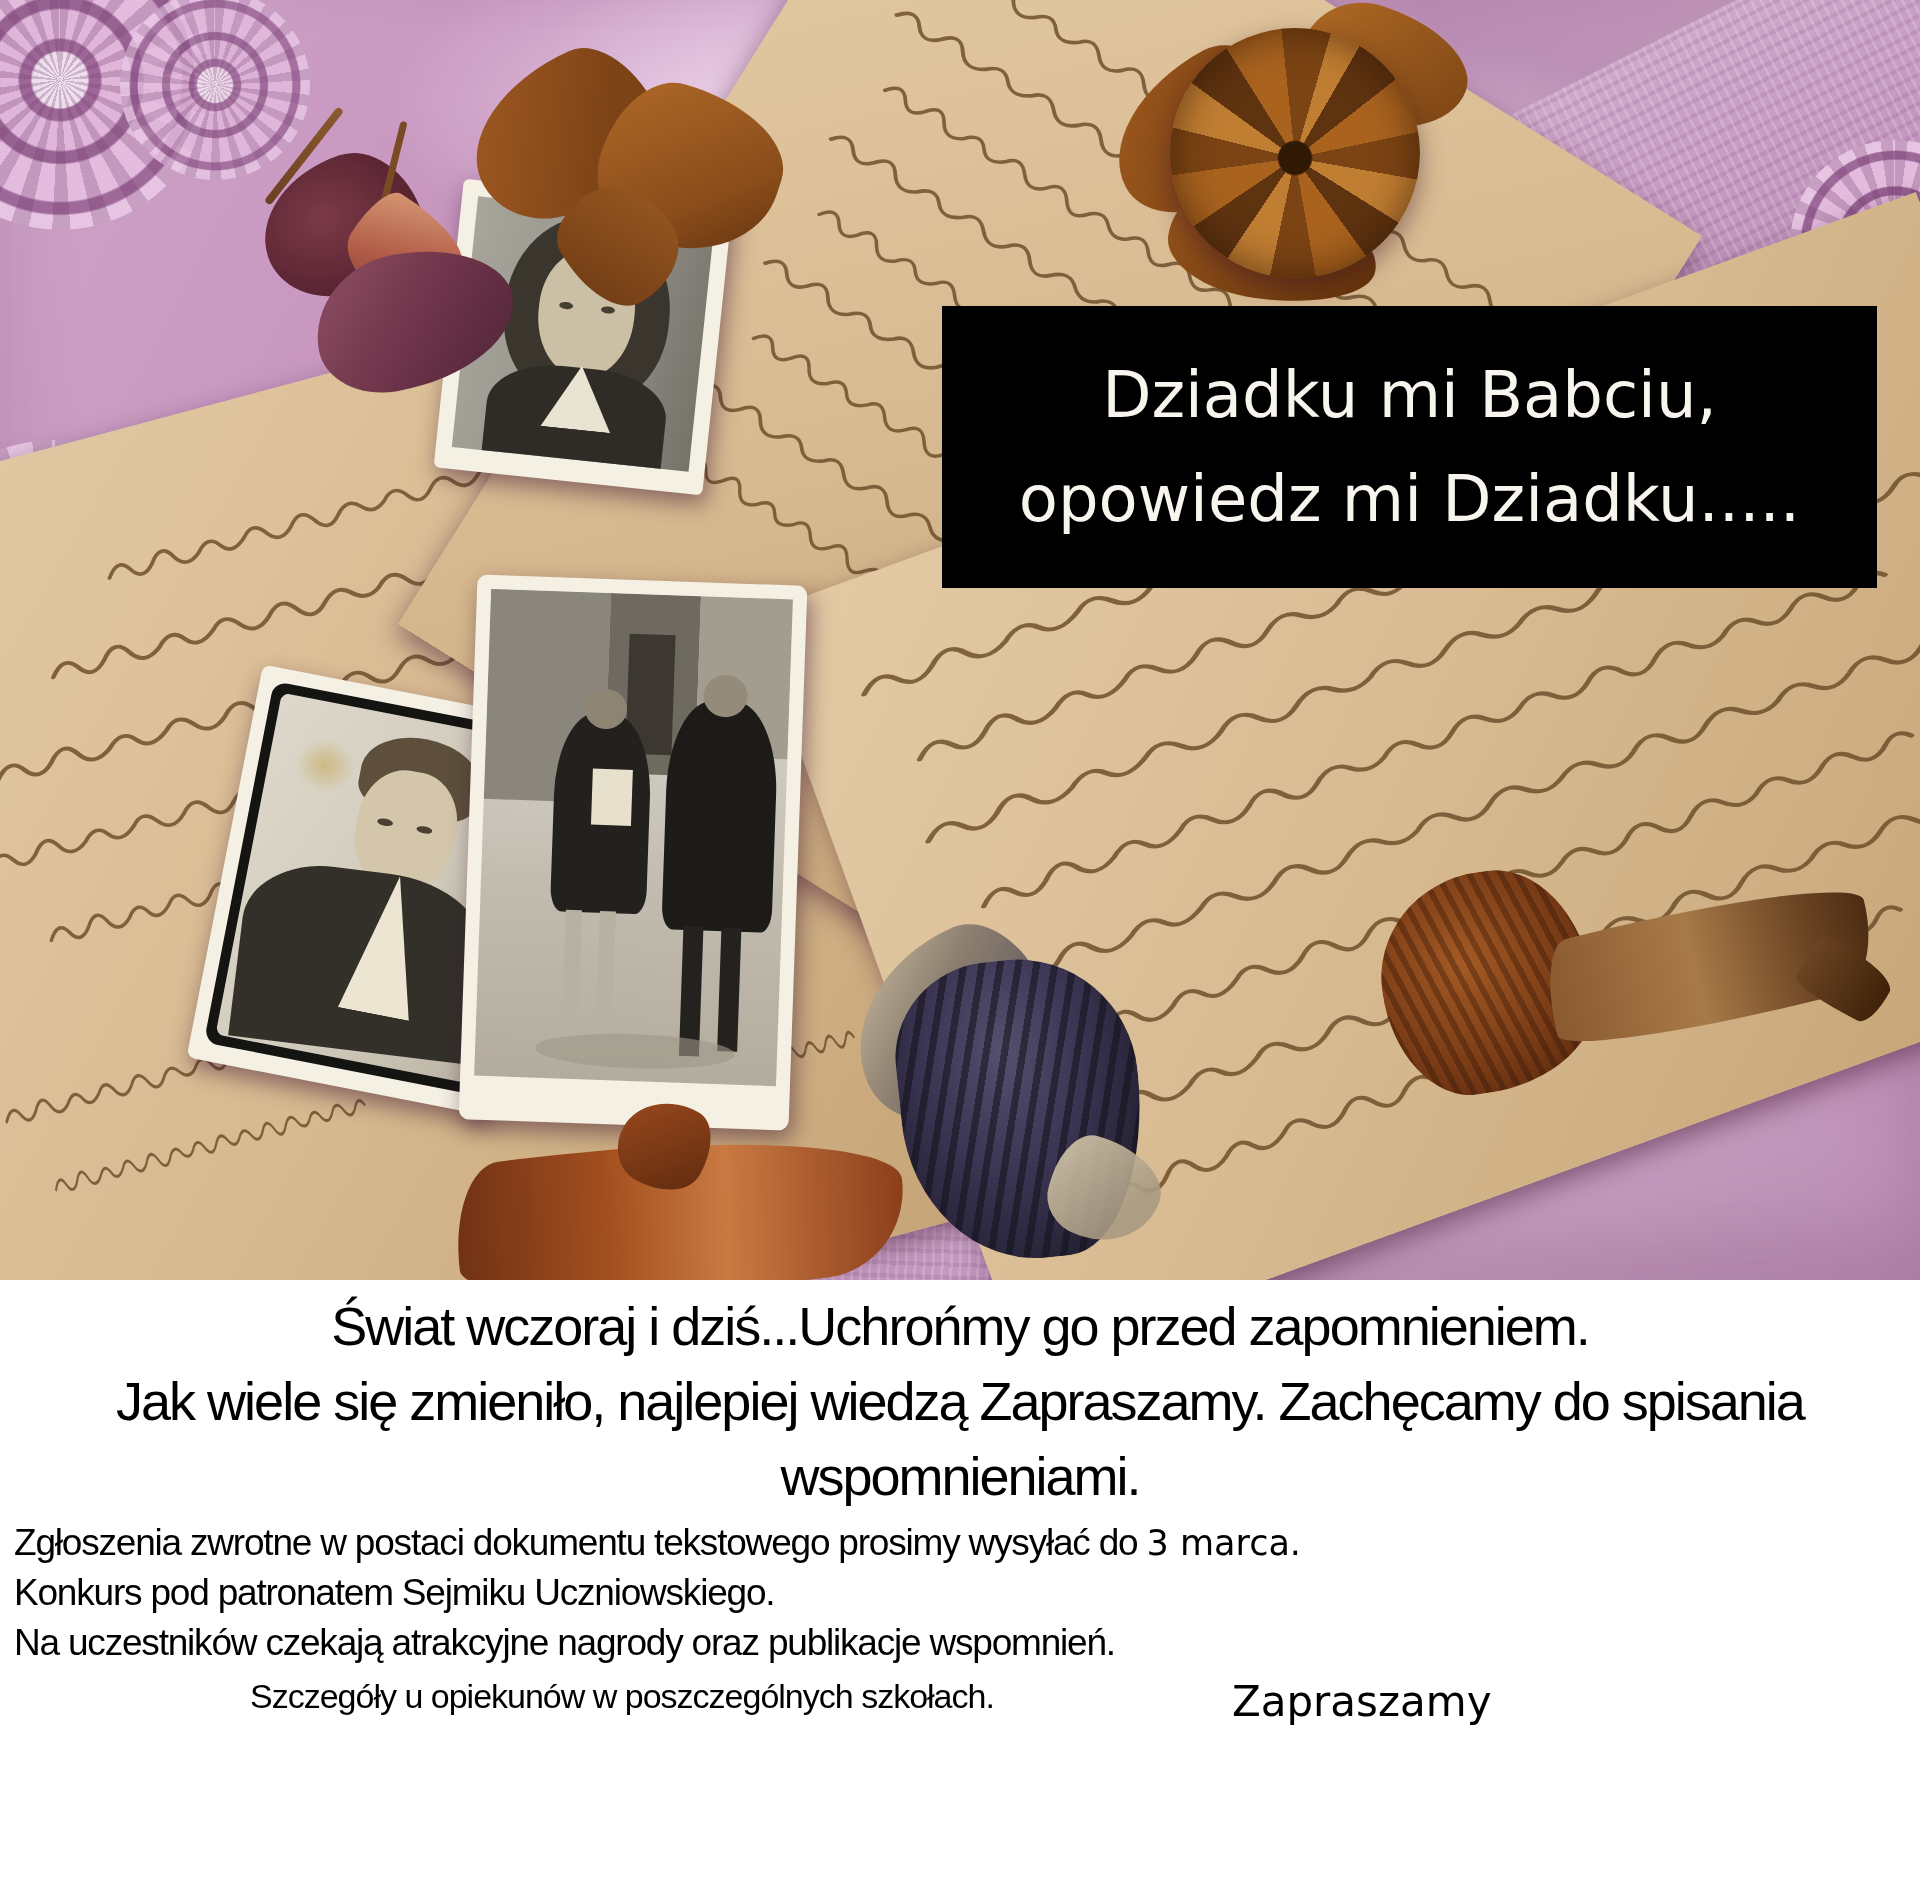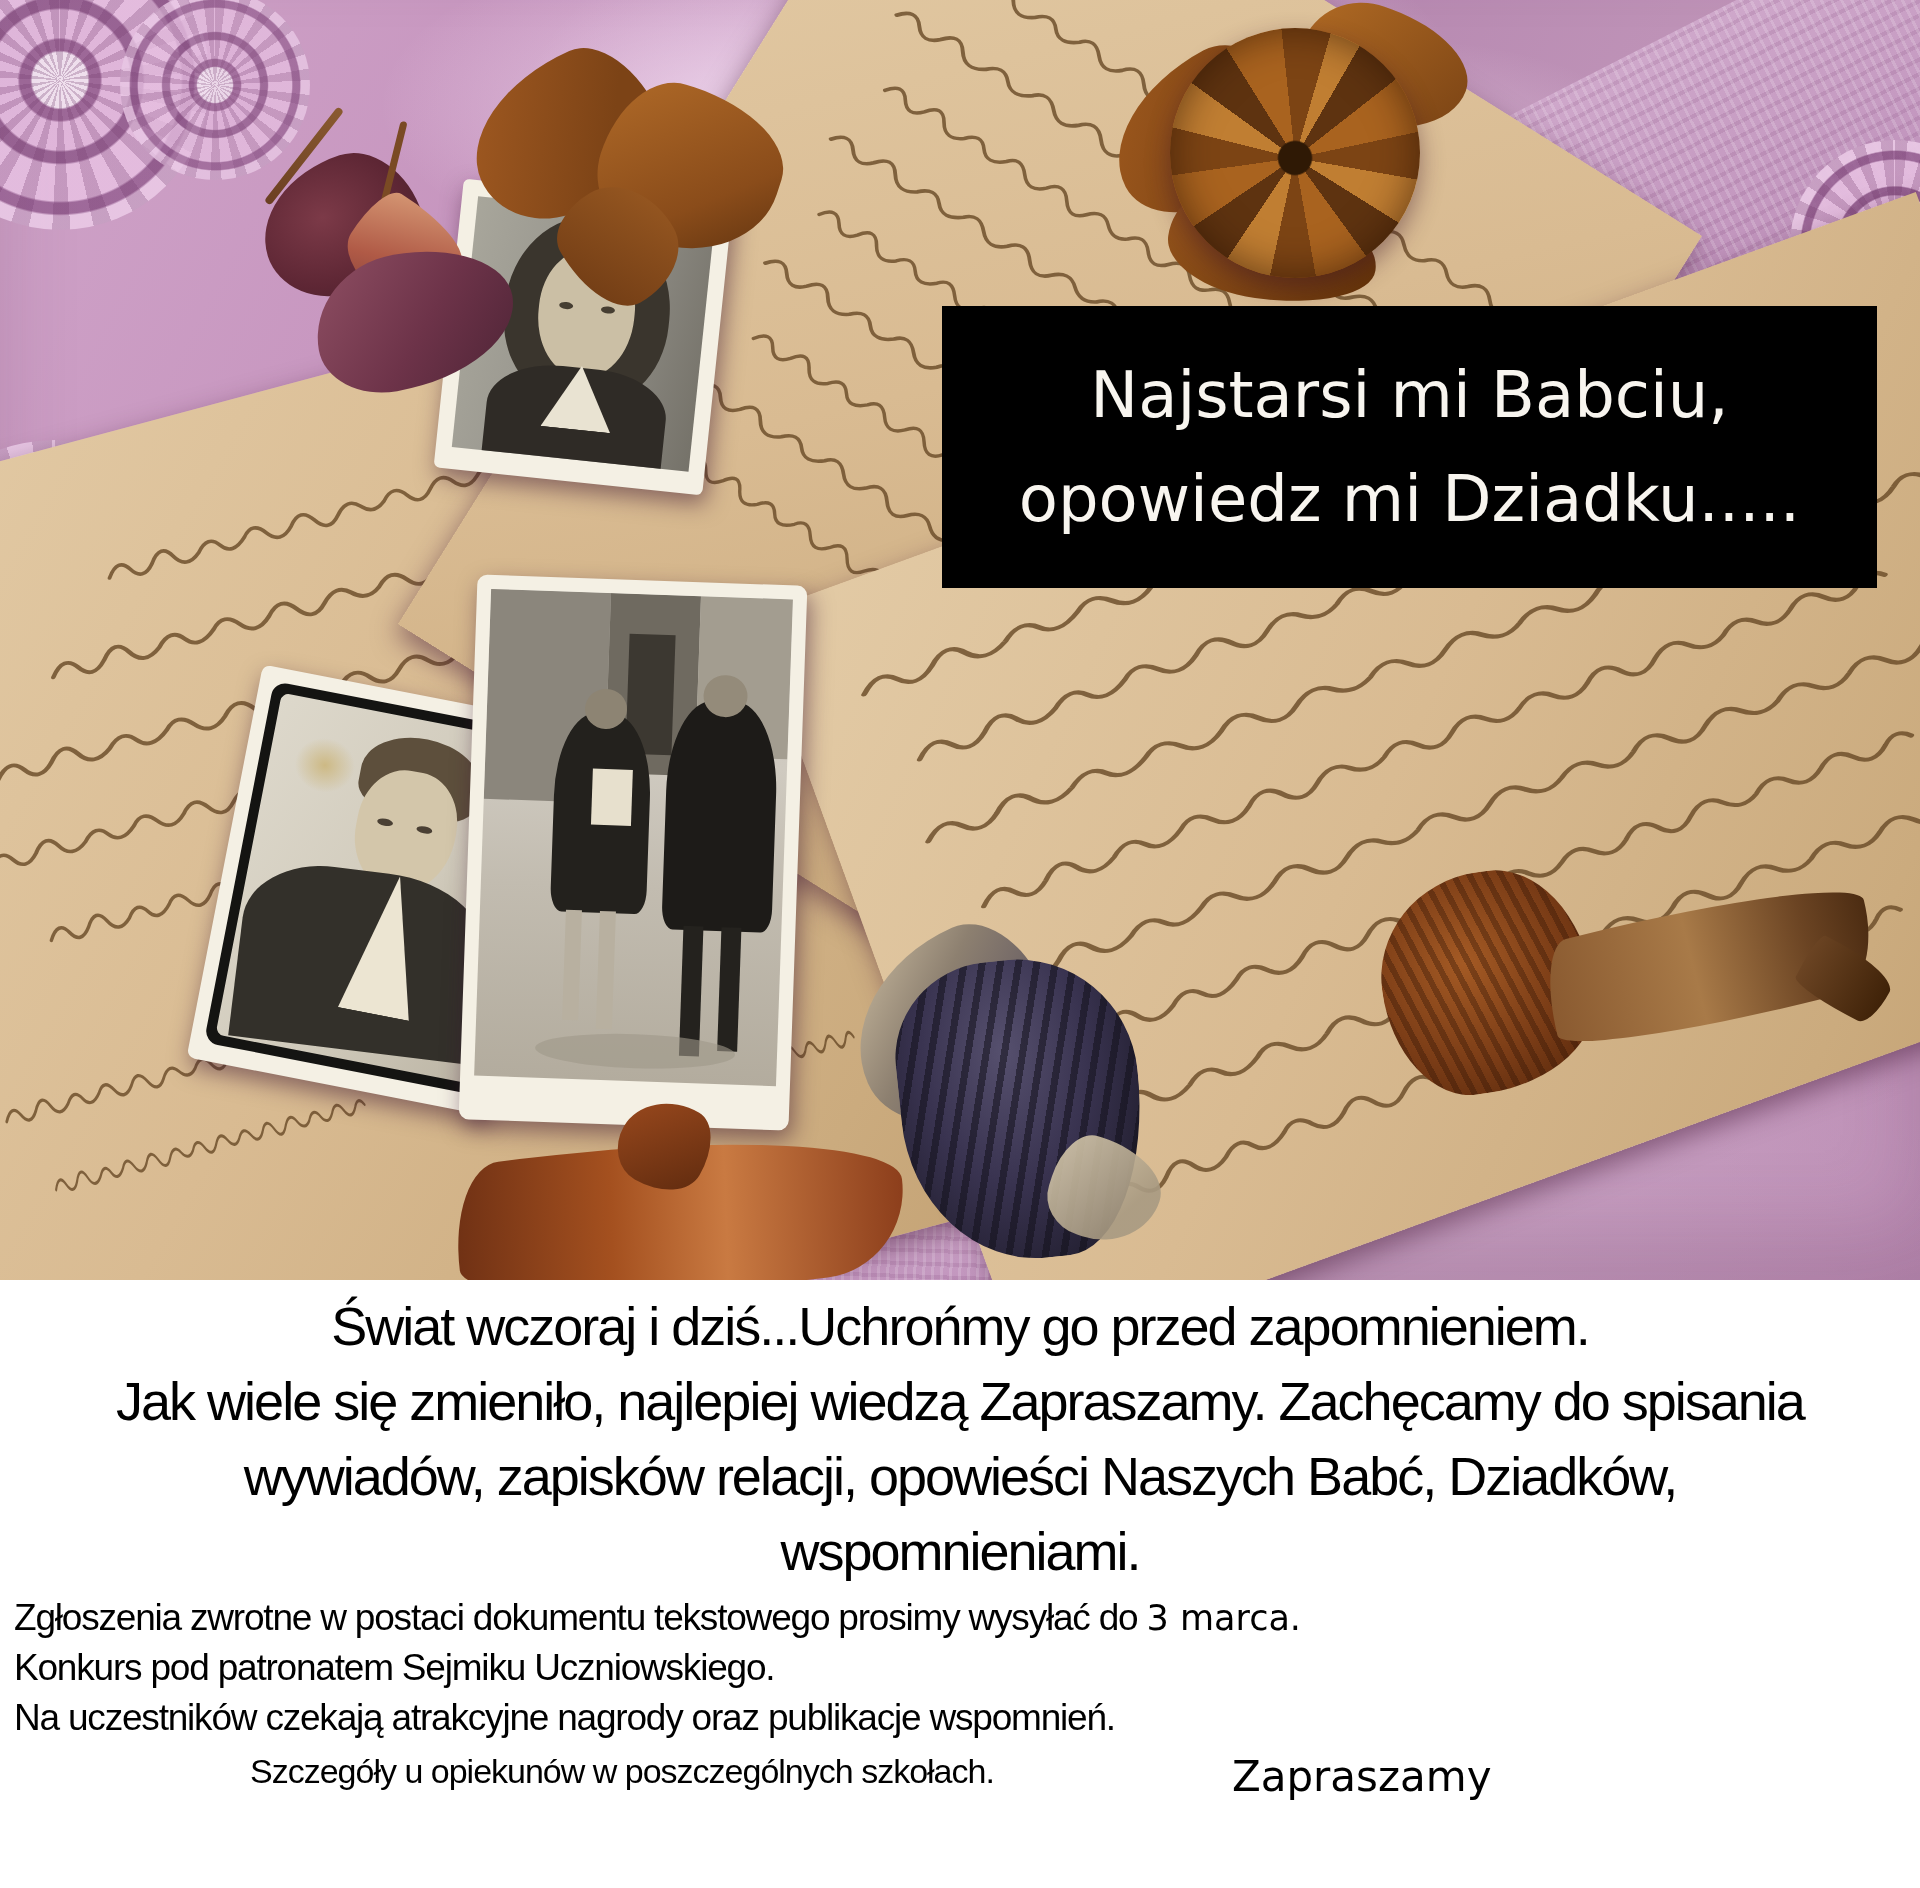--- a/index.html
+++ b/index.html
@@ -216,29 +216,28 @@
     <div class="abs" style="left:620px;top:1100px;width:90px;height:90px;transform:rotate(30deg);z-index:4;background:linear-gradient(130deg,#9c4a1e,#5e2a0e);border-radius:65% 35% 60% 40%/55% 60% 40% 45%;"></div>
 
     <div class="abs" style="left:1382px;top:872px;width:210px;height:220px;transform:rotate(-8deg);z-index:4;background:
          repeating-linear-gradient(70deg, rgba(46,18,4,.35) 0 6px, rgba(0,0,0,0) 6px 14px),
          radial-gradient(at 40% 40%, #a45a24 0%, #7a3c16 55%, #51240a 100%);
          border-radius:55% 45% 60% 40%/50% 60% 40% 55%;"></div>
     <div class="abs" style="left:1545px;top:905px;width:330px;height:120px;transform:rotate(-14deg);z-index:4;background:linear-gradient(90deg,#8a5a30 0%,#a87a48 45%,#6b4423 80%,#4c2c12 100%);border-radius:10% 90% 15% 85%/80% 30% 75% 25%;"></div>
     <div class="abs" style="left:1800px;top:950px;width:90px;height:60px;transform:rotate(28deg);z-index:4;background:linear-gradient(90deg,#6b4423,#3f2208);border-radius:10% 90% 20% 80%/70% 40% 80% 20%;"></div>
 
     <div class="abs titlebox" style="left:942px;top:306px;width:935px;height:282px;z-index:5;">
-      <div>Najstarsi mi Babciu,</div>
+      <div>Dziadku mi Babciu,</div>
       <div>opowiedz mi Dziadku.....</div>
     </div>
   </div>
 
   <div class="text-panel">
     <p class="intro first">Świat wczoraj i dziś...Uchrońmy go przed zapomnieniem.</p>
     <p class="intro">Jak wiele się zmieniło, najlepiej wiedzą Zapraszamy. Zachęcamy do spisania</p>
-    <p class="intro">wywiadów, zapisków relacji, opowieści Naszych Babć, Dziadków,</p>
     <p class="intro">wspomnieniami.</p>
 
     <p class="det first"><span>Zgłoszenia zwrotne w postaci dokumentu tekstowego prosimy wysyłać do </span><span class="date-alt">3 marca.</span></p>
     <p class="det">Konkurs pod patronatem Sejmiku Uczniowskiego.</p>
     <p class="det">Na uczestników czekają atrakcyjne nagrody oraz publikacje wspomnień.</p>
 
     <div class="last-row">
       <span class="szczegoly">Szczegóły u opiekunów w poszczególnych szkołach.</span>
       <span class="zapraszamy">Zapraszamy</span>
     </div>

